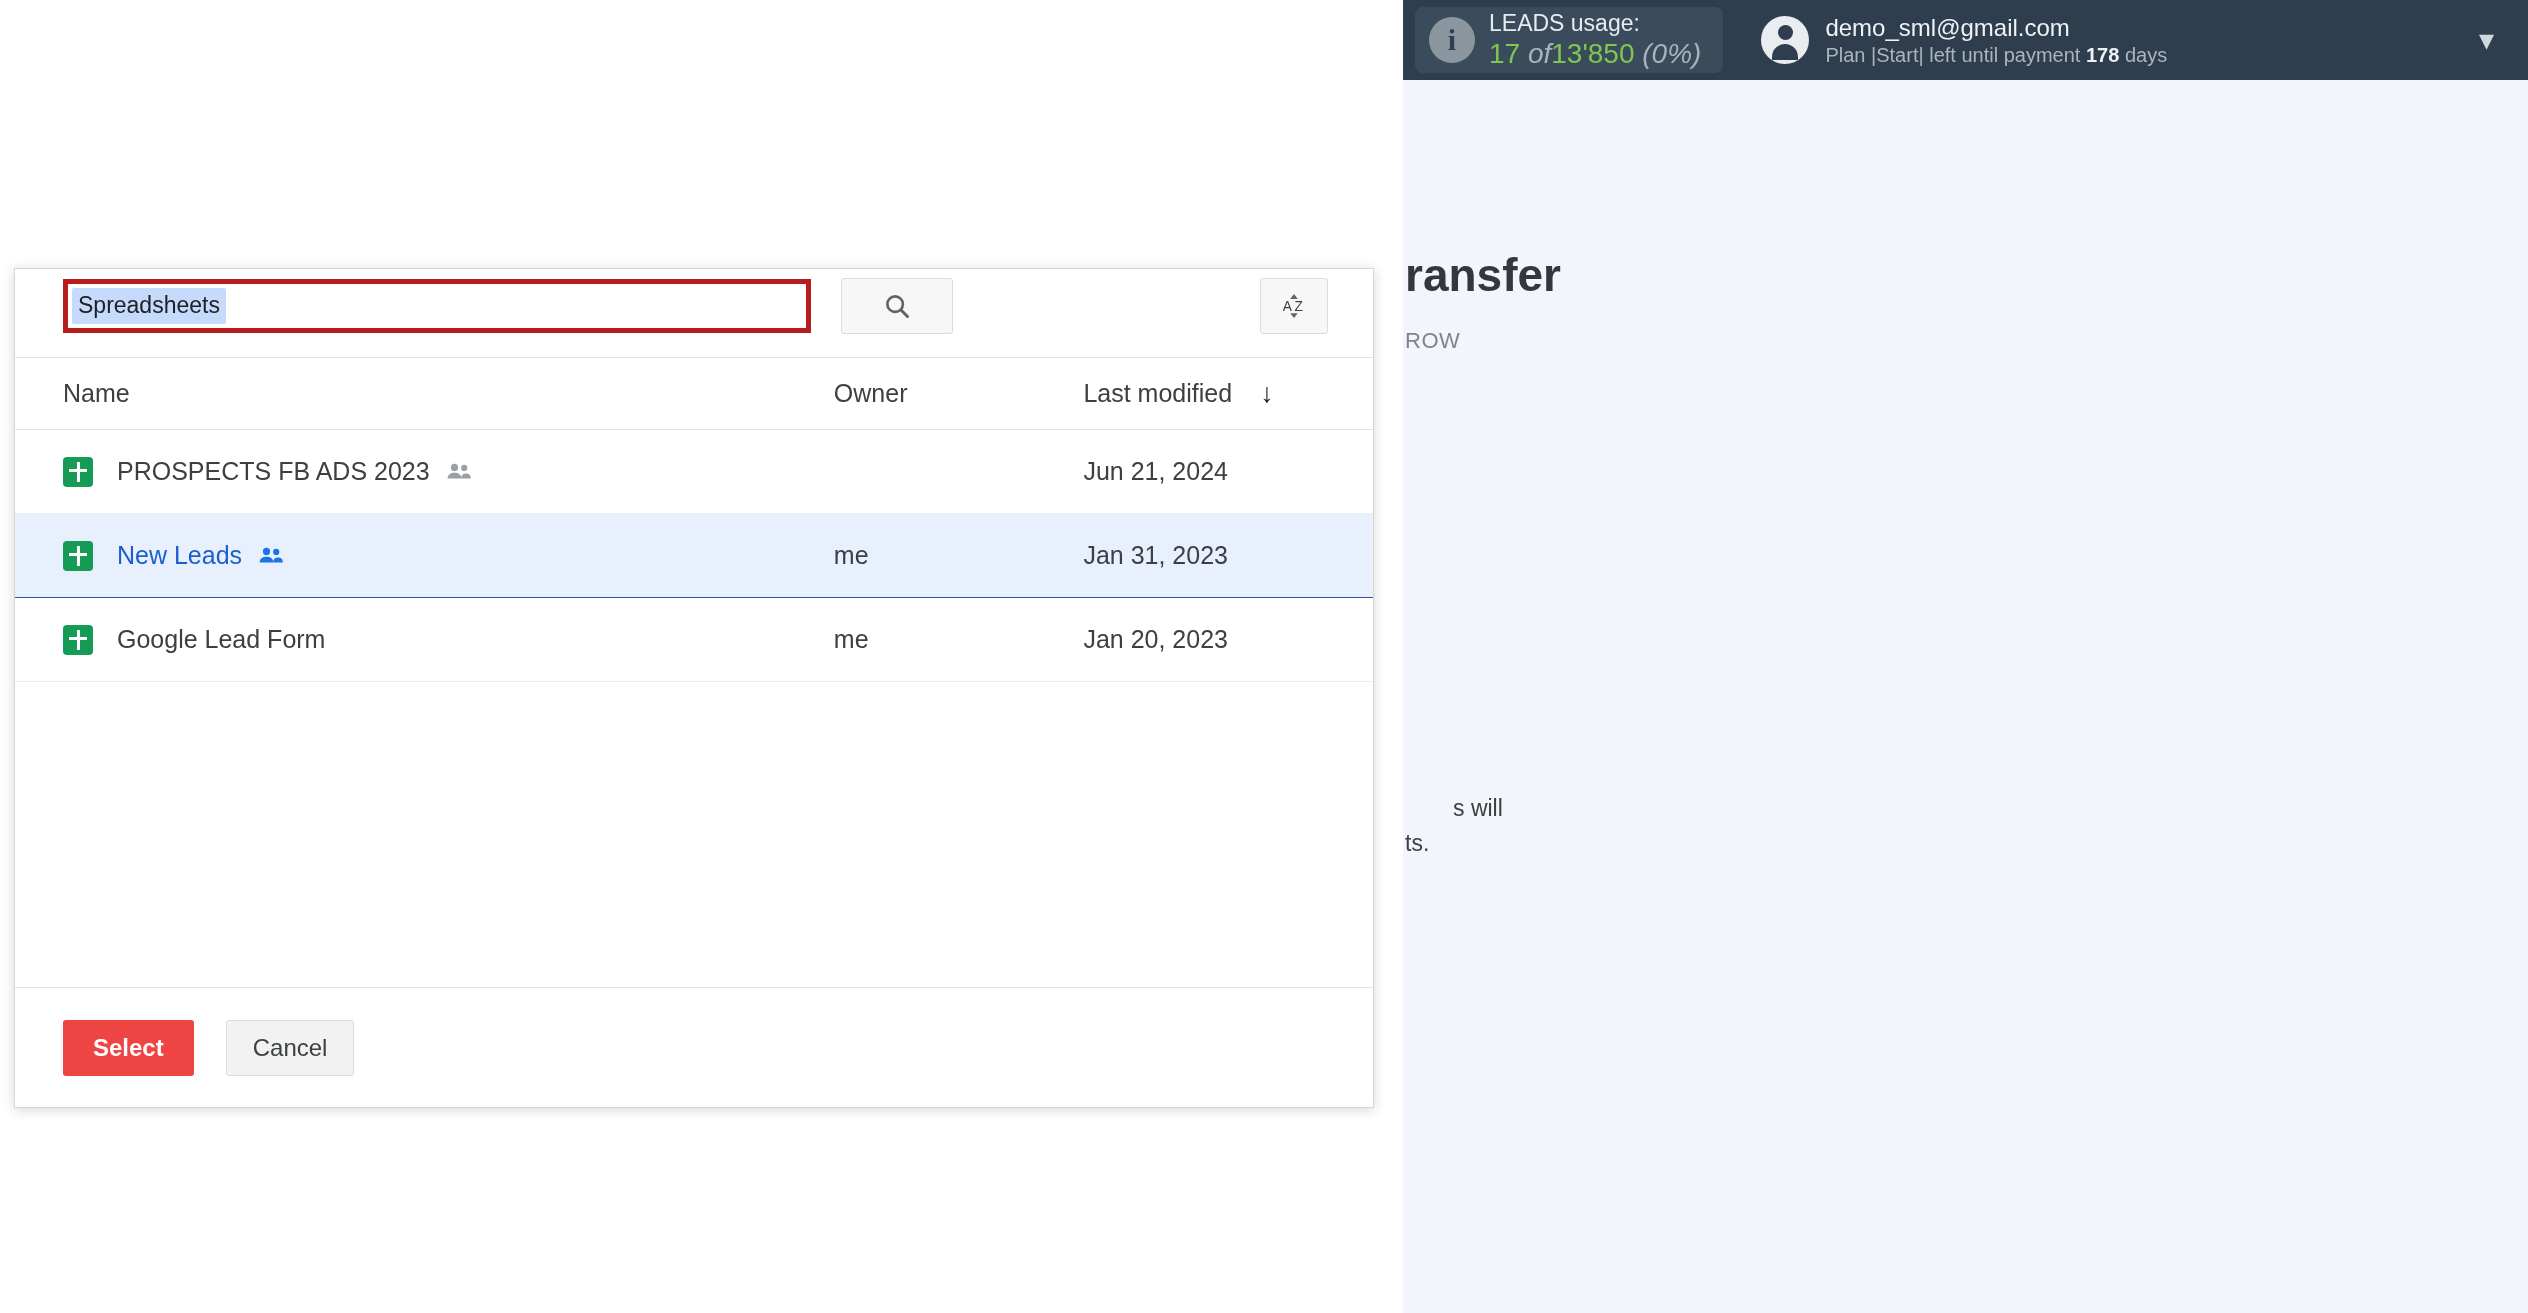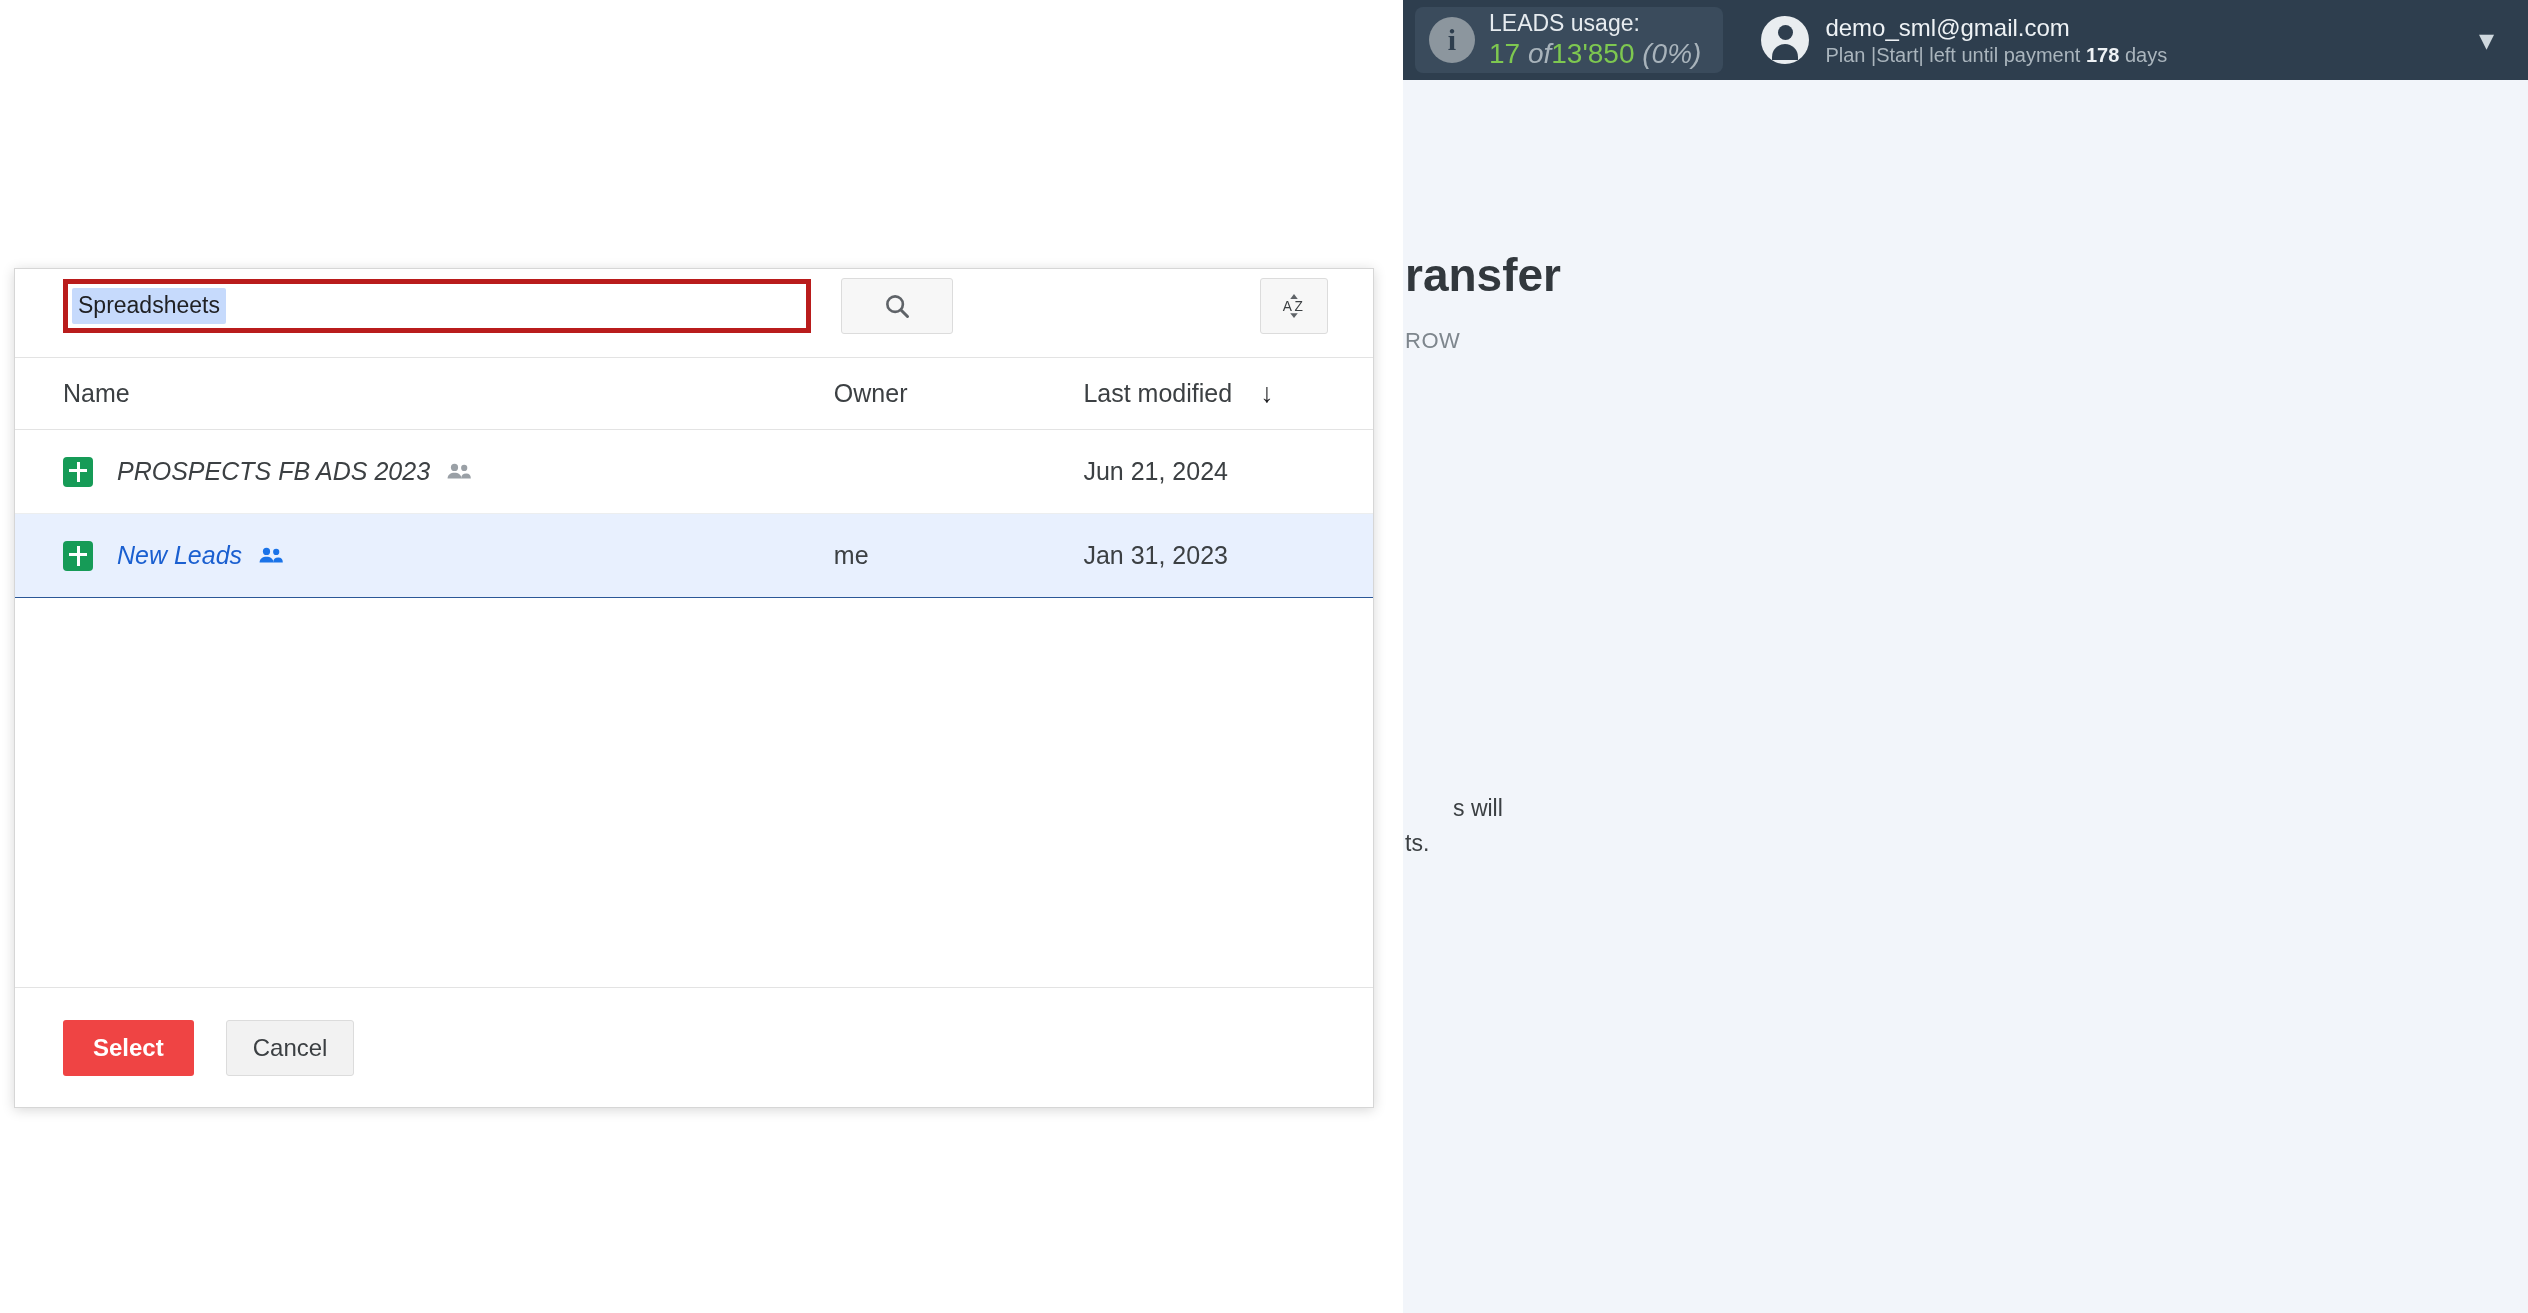--- a/index.html
+++ b/index.html
@@ -178,21 +178,21 @@
   .row td { padding: 0; vertical-align: middle; font-size: 25px; color: #3c4043; }
   .row td.c-name { padding-left: 48px; }
   .row.selected {
     background: #e8f0fe;
     border-top: 1px solid #2b5797;
     border-bottom: 1px solid #2b5797;
   }
   .row.selected td { color: #1a5fd0; }
   .row.selected td.c-owner, .row.selected td.c-mod { color: #3c4043; }
 
-  .namecell { display: flex; align-items: center; font-style: italic; }
+  .namecell { display: flex; align-items: center; }
   .sheet-ic {
     width: 30px; height: 30px; border-radius: 4px;
     background: #169b57; position: relative;
     flex: 0 0 auto; margin-right: 24px;
   }
   .sheet-ic::before {
     content: ""; position: absolute;
     left: 13.5px; top: 5px; width: 3px; height: 20px; background: #ffffff;
   }
   .sheet-ic::after {
@@ -335,20 +335,30 @@
                     <circle cx="18.2" cy="5.9" r="3.1" fill="#1a73e8"></circle>
                     <path d="M1.6 16.4c0-3.7 3.1-5.6 6.9-5.6s6.9 1.9 6.9 5.6z" fill="#1a73e8"></path>
                     <path d="M15.2 16.4c0-3.2 1.7-4.9 5.2-4.9 2.8 0 4.4 1.6 4.4 4.9z" fill="#1a73e8"></path>
                   </svg>
                 </span>
               </span>
             </td>
             <td class="c-owner">me</td>
             <td class="c-mod">Jan 31, 2023</td>
           </tr>
+          <tr class="row">
+            <td class="c-name">
+              <span class="namecell">
+                <span class="sheet-ic"></span>
+                <span>Google Lead Form</span>
+              </span>
+            </td>
+            <td class="c-owner">me</td>
+            <td class="c-mod">Jan 20, 2023</td>
+          </tr>
         </tbody>
     </table>
 
     <div class="modal-foot">
       <button class="btn-select">Select</button>
       <button class="btn-cancel">Cancel</button>
     </div>
 
   </div>
 </div>

